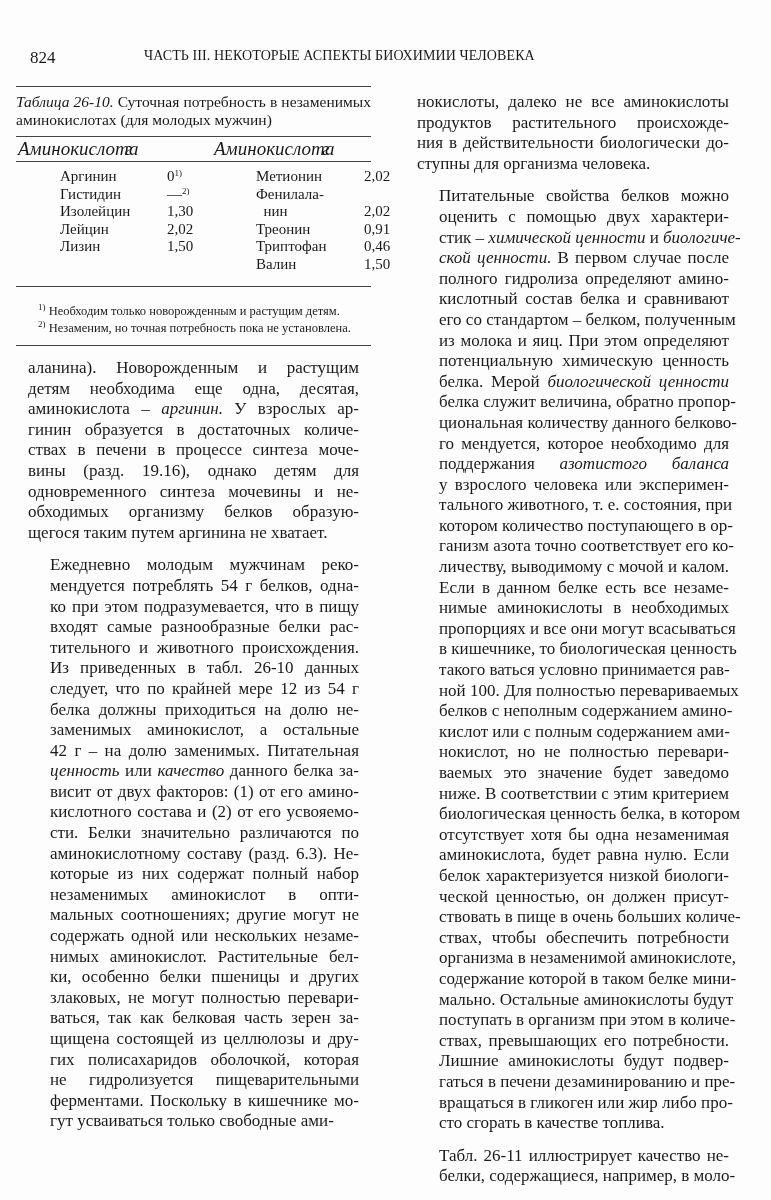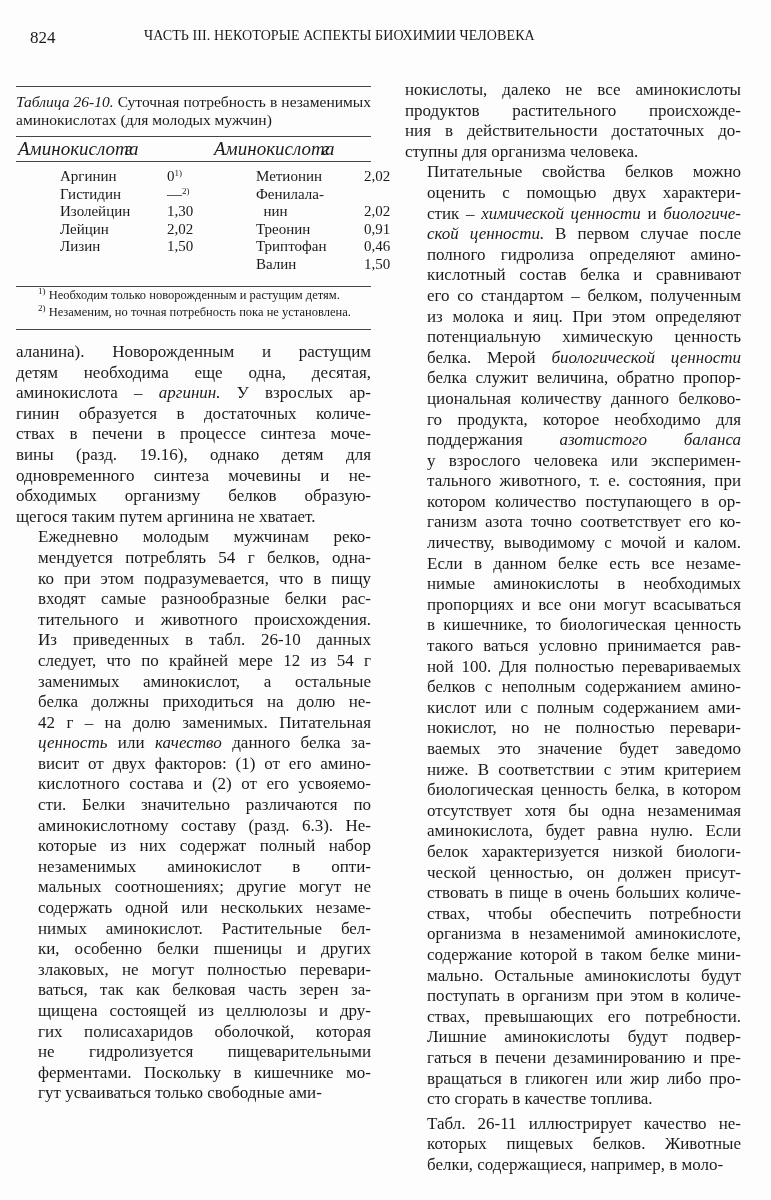--- a/index.html
+++ b/index.html
@@ -1,20 +1,20 @@
 <!DOCTYPE html>
 <html><head>
 <meta charset="utf-8">
 <style>
   html, body { margin: 0; padding: 0; background: #fdfdfd; }
   body {
     width: 771px; height: 1200px; position: relative; overflow: hidden;
     font-family: "Liberation Serif", "DejaVu Serif", serif; color: #1a1a1a;
   }
-  .header { position: absolute; top: 28px; left: 30px; right: 30px; height: 24px; }
+  .header { position: absolute; top: 48px; left: 30px; right: 30px; height: 24px; }
   .page-num { position: absolute; left: 0; top: 0; font-size: 17px; }
   .running-head { position: absolute; left: 114px; top: 0; font-size: 14px; letter-spacing: 0.1px; }
 
   .col { position: absolute; }
   .col-left { left: 16px; top: 86px; width: 355px; }
   .col-right { left: 405px; top: 80px; width: 336px; }
 
   .rule { border-top: 1.4px solid #444; height: 0; }
 
   .table-block { width: 355px; }
@@ -24,25 +24,25 @@
   .thead { display: flex; font-size: 19px; height: 24px; align-items: center; font-style: italic; }
   .tbody { position: relative; height: 118px; margin-top: 6px; font-size: 15px; line-height: 17.6px; margin-left: 42px; }
   .tcol { position: absolute; top: 0; }
   .tcell-name-l { left: 2px; }
   .tcell-val-l { left: 109px; }
   .tcell-name-r { left: 198px; }
   .tcell-val-r { left: 306px; }
   .tcol div { height: 17.6px; white-space: nowrap; }
   sup { font-size: 9px; vertical-align: 5px; line-height: 0; }
 
-  .footnotes { font-size: 12.5px; line-height: 16.5px; margin-top: 0; padding-bottom: 9px; text-align: justify; }
+  .footnotes { font-size: 12.5px; line-height: 16.5px; margin-top: 16px; padding-bottom: 9px; text-align: justify; }
   .footnotes p { margin: 0; text-indent: 22px; }
 
   .body-text { font-size: 17px; line-height: 20.6px; text-align: justify; }
-  .body-text p { margin: 0; }
+  .body-text p { margin: 12px; }
   .body-text p.indent { text-indent: 22px; }
   .body-text em { font-style: italic; }
   .line { display: block; text-align: justify; text-align-last: justify; white-space: nowrap; }
   .line.last { text-align-last: left; }
 </style>
 </head>
 <body>
 
 <div class="header">
   <span class="page-num">824</span>
@@ -117,22 +117,22 @@
         <span class="line last">щегося таким путем аргинина не хватает.</span>
       </p>
     <p id="lp2" class="indent">
         <span class="line">Ежедневно молодым мужчинам реко-</span>
         <span class="line">мендуется потреблять 54 г белков, одна-</span>
         <span class="line">ко при этом подразумевается, что в пищу</span>
         <span class="line">входят самые разнообразные белки рас-</span>
         <span class="line">тительного и животного происхождения.</span>
         <span class="line">Из приведенных в табл. 26-10 данных</span>
         <span class="line">следует, что по крайней мере 12 из 54 г</span>
+        <span class="line">белка должны приходиться на долю не-</span>
         <span class="line">заменимых аминокислот, а остальные</span>
-        <span class="line">белка должны приходиться на долю не-</span>
         <span class="line">42 г – на долю заменимых. Питательная</span>
         <span class="line"><em>ценность</em> или <em>качество</em> данного белка за-</span>
         <span class="line">висит от двух факторов: (1) от его амино-</span>
         <span class="line">кислотного состава и (2) от его усвояемо-</span>
         <span class="line">сти. Белки значительно различаются по</span>
         <span class="line">аминокислотному составу (разд. 6.3). Не-</span>
         <span class="line">которые из них содержат полный набор</span>
         <span class="line">незаменимых аминокислот в опти-</span>
         <span class="line">мальных соотношениях; другие могут не</span>
         <span class="line">содержать одной или нескольких незаме-</span>
@@ -147,37 +147,37 @@
         <span class="line last">гут усваиваться только свободные ами-</span>
       </p>
   </div>
 </div>
 
 <div class="col col-right">
   <div class="body-text">
     <p id="rp1">
         <span class="line">нокислоты, далеко не все аминокислоты</span>
         <span class="line">продуктов растительного происхожде-</span>
-        <span class="line">ния в действительности достаточных до-</span>
+        <span class="line">ния в действительности биологически до-</span>
         <span class="line last">ступны для организма человека.</span>
       </p>
     <p id="rp2" class="indent">
         <span class="line">Питательные свойства белков можно</span>
         <span class="line">оценить с помощью двух характери-</span>
         <span class="line">стик – <em>химической ценности</em> и <em>биологиче-</em></span>
         <span class="line"><em>ской ценности.</em> В первом случае после</span>
         <span class="line">полного гидролиза определяют амино-</span>
         <span class="line">кислотный состав белка и сравнивают</span>
         <span class="line">его со стандартом – белком, полученным</span>
         <span class="line">из молока и яиц. При этом определяют</span>
         <span class="line">потенциальную химическую ценность</span>
         <span class="line">белка. Мерой <em>биологической ценности</em></span>
         <span class="line">белка служит величина, обратно пропор-</span>
         <span class="line">циональная количеству данного белково-</span>
-        <span class="line">го продукта, которое необходимо для</span>
+        <span class="line">го мендуется, которое необходимо для</span>
         <span class="line">поддержания <em>азотистого баланса</em></span>
         <span class="line">у взрослого человека или эксперимен-</span>
         <span class="line">тального животного, т. е. состояния, при</span>
         <span class="line">котором количество поступающего в ор-</span>
         <span class="line">ганизм азота точно соответствует его ко-</span>
         <span class="line">личеству, выводимому с мочой и калом.</span>
         <span class="line">Если в данном белке есть все незаме-</span>
         <span class="line">нимые аминокислоты в необходимых</span>
         <span class="line">пропорциях и все они могут всасываться</span>
         <span class="line">в кишечнике, то биологическая ценность</span>
@@ -200,17 +200,16 @@
         <span class="line">мально. Остальные аминокислоты будут</span>
         <span class="line">поступать в организм при этом в количе-</span>
         <span class="line">ствах, превышающих его потребности.</span>
         <span class="line">Лишние аминокислоты будут подвер-</span>
         <span class="line">гаться в печени дезаминированию и пре-</span>
         <span class="line">вращаться в гликоген или жир либо про-</span>
         <span class="line last">сто сгорать в качестве топлива.</span>
       </p>
     <p id="rp3" class="indent" style="margin-top:4px;">
         <span class="line">Табл. 26-11 иллюстрирует качество не-</span>
-        <span class="line">которых пищевых белков. Животные</span>
         <span class="line last">белки, содержащиеся, например, в моло-</span>
       </p>
   </div>
 </div>
 
 </body></html>

